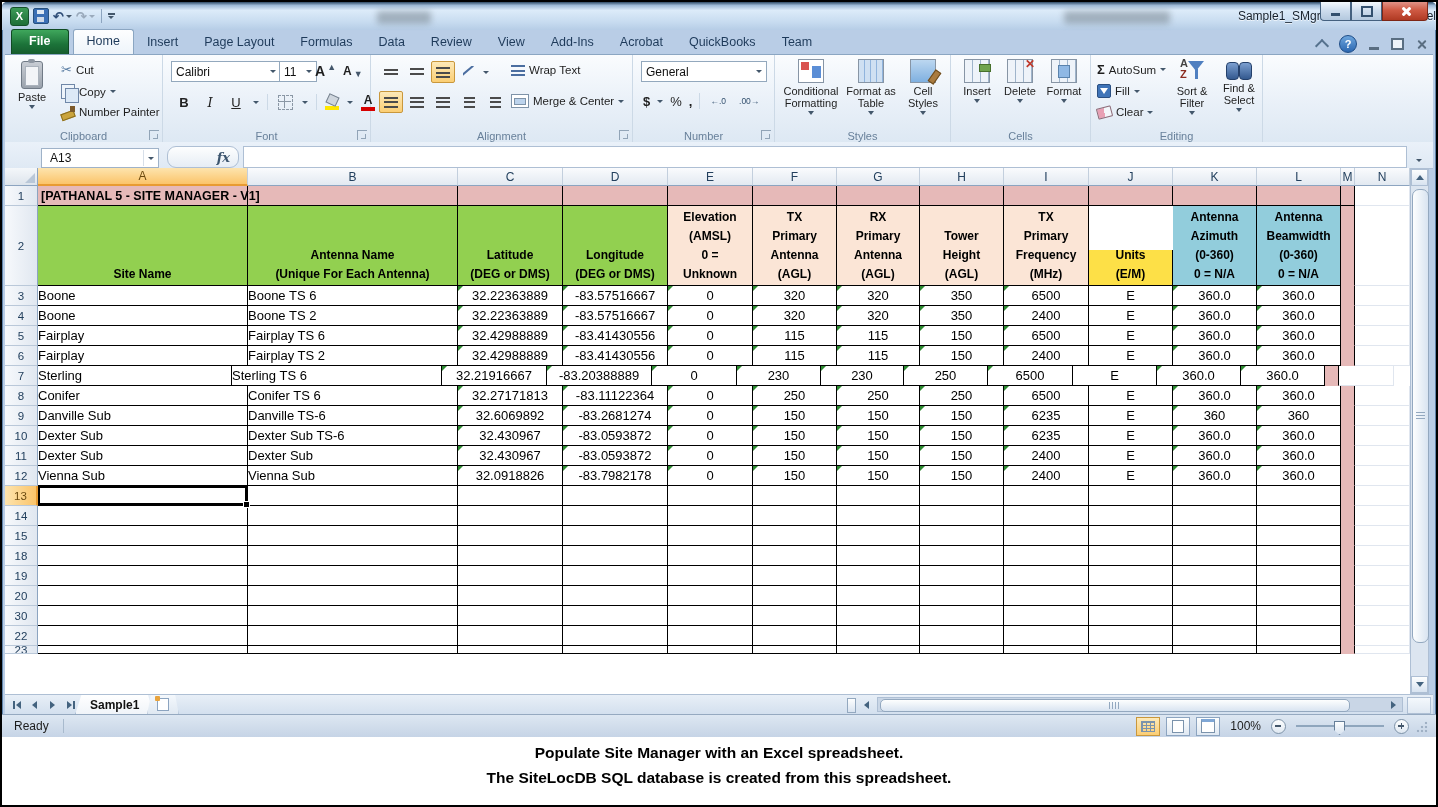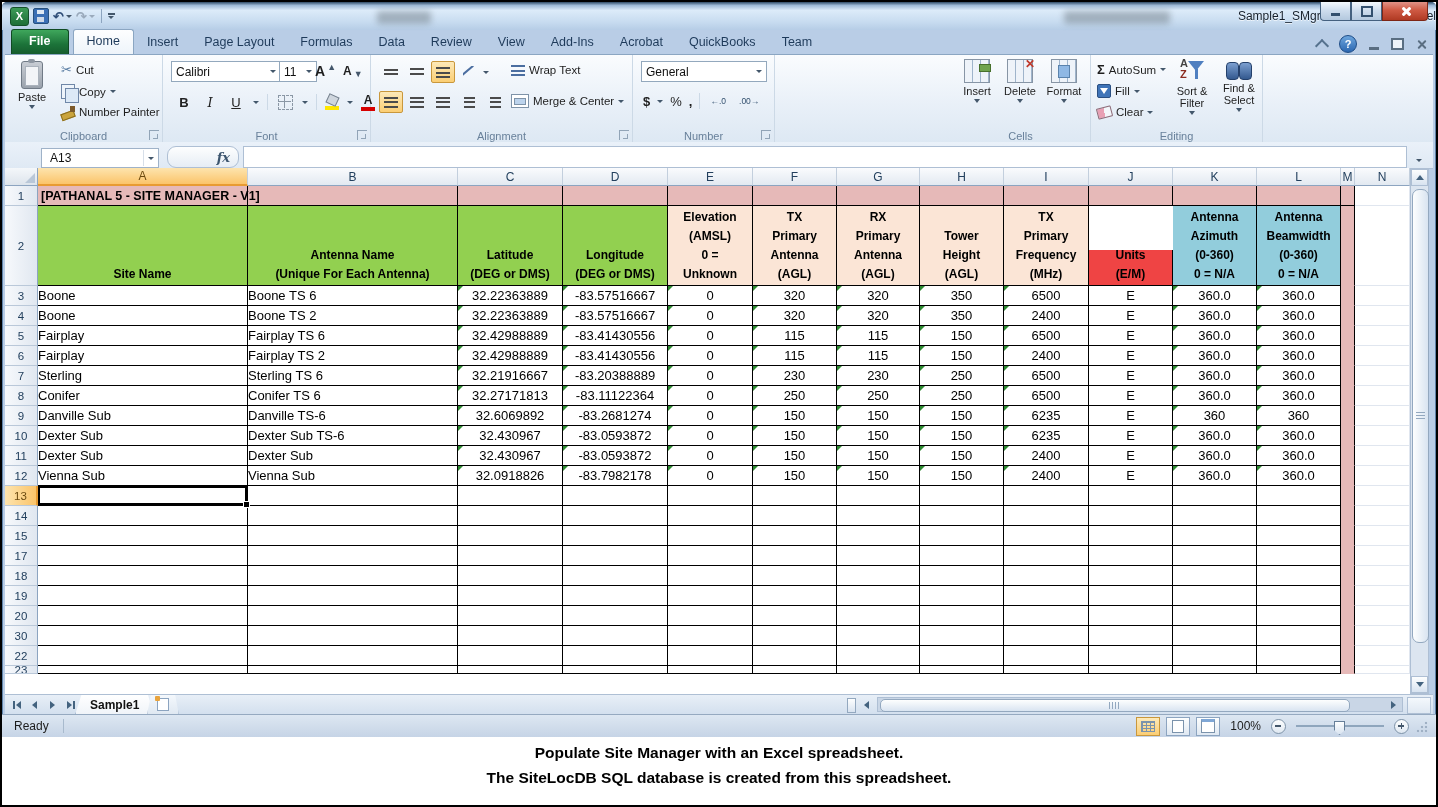--- a/index.html
+++ b/index.html
@@ -425,20 +425,40 @@
           <span>%</span>
           <span style="font-weight:bold;">,</span>
           <span style="width:1px;height:16px;background:#ccd9e6;"></span>
           <span class="decbtn">←.0</span>
           <span class="decbtn">.00→</span>
         </div>
         <div class="glabel">Number</div>
         <div class="dlg"></div>
       </div>
 
+      <div class="rgroup" style="left:770px;width:176px;">
+        <div class="bigbtn" style="left:6px;width:60px;">
+          <span class="cf-ic"></span>
+          <span>Conditional Formatting</span>
+            <span class="dc"></span>
+        </div>
+        <div class="bigbtn" style="left:70px;width:52px;">
+          <span class="ft-ic"></span>
+          <span>Format as Table</span>
+            <span class="dc"></span>
+        </div>
+        <div class="bigbtn" style="left:126px;width:44px;">
+          <span class="cs-ic">
+              <span class="brush"></span>
+            </span>
+          <span>Cell Styles</span>
+            <span class="dc"></span>
+        </div>
+        <div class="glabel">Styles</div>
+      </div>
 
       <div class="rgroup" style="left:946px;width:140px;">
         <div class="bigbtn" style="left:6px;width:40px;">
           <span class="cellgrid-ic ins"></span>
           <span>Insert</span>
             <span class="dc"></span>
         </div>
         <div class="bigbtn" style="left:48px;width:42px;">
           <span class="cellgrid-ic del"></span>
           <span>Delete</span>
@@ -578,21 +598,21 @@
             <div>Tower</div>
             <div>Height</div>
             <div>(AGL)</div>
           </div>
           <div class="cell h2" style="width: 85px; background: rgb(251, 229, 214);">
             <div>TX</div>
             <div>Primary</div>
             <div>Frequency</div>
             <div>(MHz)</div>
           </div>
-          <div class="cell h2" style="width: 84px; background: #ef4444; margin-top: 44px;">
+          <div class="cell h2" style="width: 84px; background: #fde047; margin-top: 44px;">
             <div>Units</div>
             <div>(E/M)</div>
           </div>
           <div class="cell h2" style="width: 84px; background: rgb(146, 205, 220);">
             <div>Antenna</div>
             <div>Azimuth</div>
             <div>(0-360)</div>
             <div>0 = N/A</div>
           </div>
           <div class="cell h2" style="width: 84px; background: rgb(146, 205, 220);">
@@ -667,21 +687,21 @@
           <div class="cell" style="width: 84px;">150<span class="tri"></span></div>
           <div class="cell" style="width: 85px;">2400<span class="tri"></span></div>
           <div class="cell" style="width: 84px;">E</div>
           <div class="cell" style="width: 84px;">360.0<span class="tri"></span></div>
           <div class="cell" style="width: 84px;">360.0<span class="tri"></span></div>
           <div class="cell pinkm" style="width: 14px; background: rgb(230, 185, 184);"></div>
           <div class="cell n-col" style="width: 55px;"></div>
         </div>
         <div class="grow" style="height: 20px;">
           <div class="rh">7</div>
-          <div class="cell c-left" style="width: 210px;">Sterling</div>
+          <div class="cell c-left" style="width: 194px;">Sterling</div>
           <div class="cell c-left" style="width: 210px;">Sterling TS 6</div>
           <div class="cell" style="width: 105px;">32.21916667<span class="tri"></span></div>
           <div class="cell" style="width: 105px;">-83.20388889<span class="tri"></span></div>
           <div class="cell" style="width: 85px;">0<span class="tri"></span></div>
           <div class="cell" style="width: 84px;">230<span class="tri"></span></div>
           <div class="cell" style="width: 83px;">230<span class="tri"></span></div>
           <div class="cell" style="width: 84px;">250<span class="tri"></span></div>
           <div class="cell" style="width: 85px;">6500<span class="tri"></span></div>
           <div class="cell" style="width: 84px;">E</div>
           <div class="cell" style="width: 84px;">360.0<span class="tri"></span></div>
@@ -803,37 +823,20 @@
           <div class="cell" style="width: 84px;"></div>
           <div class="cell" style="width: 85px;"></div>
           <div class="cell" style="width: 84px;"></div>
           <div class="cell" style="width: 84px;"></div>
           <div class="cell" style="width: 84px;"></div>
           <div class="cell pinkm" style="width: 14px; background: rgb(230, 185, 184);"></div>
           <div class="cell n-col" style="width: 55px;"></div>
         </div>
         <div class="grow" style="height: 20px;">
           <div class="rh">15</div>
-          <div class="cell" style="width: 210px;"></div>
-          <div class="cell" style="width: 210px;"></div>
-          <div class="cell" style="width: 105px;"></div>
-          <div class="cell" style="width: 105px;"></div>
-          <div class="cell" style="width: 85px;"></div>
-          <div class="cell" style="width: 84px;"></div>
-          <div class="cell" style="width: 83px;"></div>
-          <div class="cell" style="width: 84px;"></div>
-          <div class="cell" style="width: 85px;"></div>
-          <div class="cell" style="width: 84px;"></div>
-          <div class="cell" style="width: 84px;"></div>
-          <div class="cell" style="width: 84px;"></div>
-          <div class="cell pinkm" style="width: 14px; background: rgb(230, 185, 184);"></div>
-          <div class="cell n-col" style="width: 55px;"></div>
-        </div>
-        <div class="grow" style="height: 20px;">
-          <div class="rh">17</div>
           <div class="cell" style="width: 210px;"></div>
           <div class="cell" style="width: 210px;"></div>
           <div class="cell" style="width: 105px;"></div>
           <div class="cell" style="width: 105px;"></div>
           <div class="cell" style="width: 85px;"></div>
           <div class="cell" style="width: 84px;"></div>
           <div class="cell" style="width: 83px;"></div>
           <div class="cell" style="width: 84px;"></div>
           <div class="cell" style="width: 85px;"></div>
           <div class="cell" style="width: 84px;"></div>

